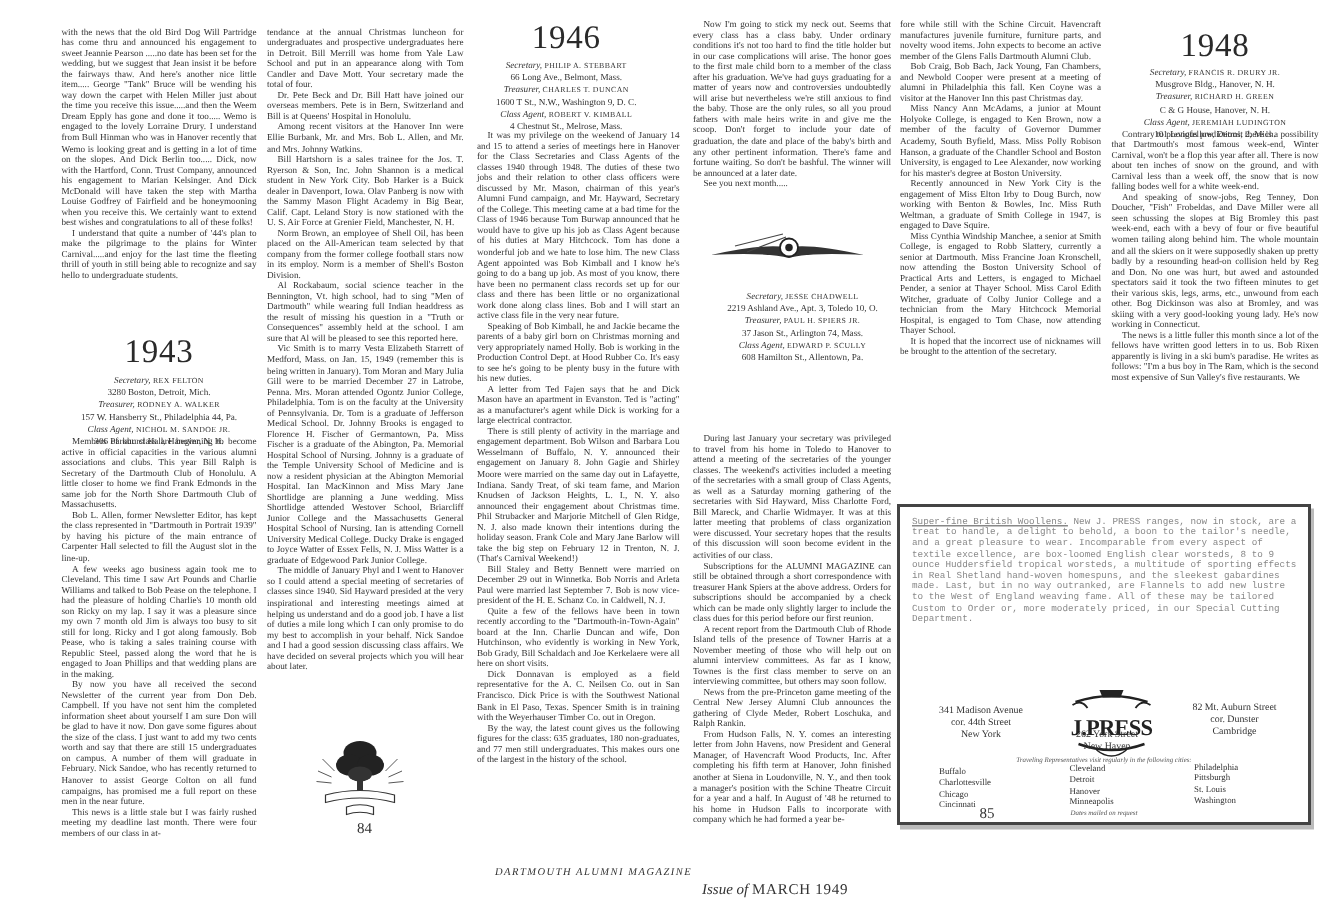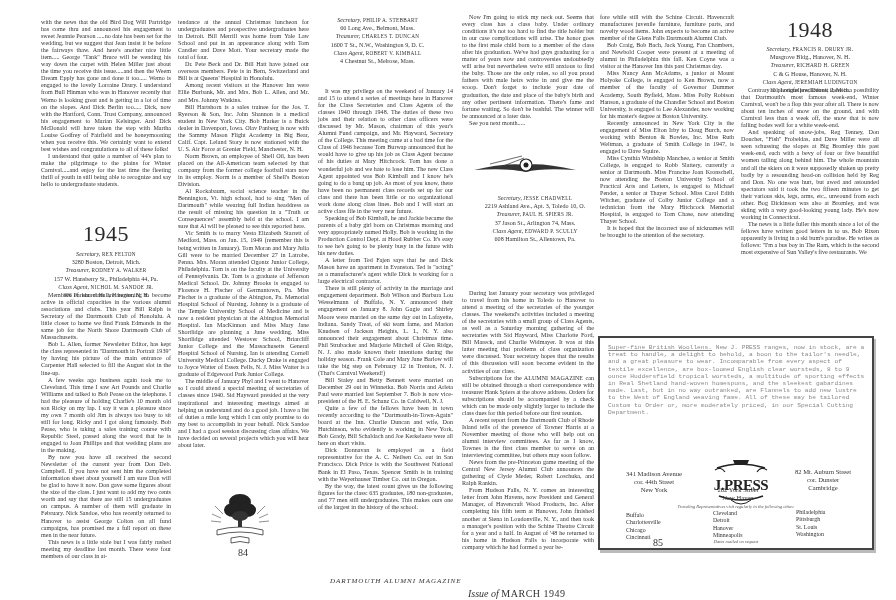--- a/index.html
+++ b/index.html
@@ -27,21 +27,21 @@
 </style>
 </head>
 <body>
 
 <div class="col" style="left:41px;top:19px;width:130px;">
   <p class="ni">with the news that the old Bird Dog Will Partridge has come thru and announced his engagement to sweet Jeannie Pearson .....no date has been set for the wedding, but we suggest that Jean insist it be before the fairways thaw. And here's another nice little item..... George "Tank" Bruce will be wending his way down the carpet with Helen Miller just about the time you receive this issue.....and then the Weem Dream Epply has gone and done it too..... Wemo is engaged to the lovely Lorraine Drury. I understand from Bull Hinman who was in Hanover recently that Wemo is looking great and is getting in a lot of time on the slopes. And Dick Berlin too..... Dick, now with the Hartford, Conn. Trust Company, announced his engagement to Marian Kelsinger. And Dick McDonald will have taken the step with Martha Louise Godfrey of Fairfield and be honeymooning when you receive this. We certainly want to extend best wishes and congratulations to all of these folks!</p>
   <p>I understand that quite a number of '44's plan to make the pilgrimage to the plains for Winter Carnival.....and enjoy for the last time the fleeting thrill of youth in still being able to recognize and say hello to undergraduate students.</p>
 </div>
 
 <div style="position:absolute;left:41px;top:222px;width:130px;">
-  <div class="year">1945</div>
+  <div class="year">1943</div>
   <div class="off" style="margin-top:4px;">
     <div><span class="role">Secretary,</span> <span class="nm">REX FELTON</span></div>
     <div>3280 Boston, Detroit, Mich.</div>
     <div><span class="role">Treasurer,</span> <span class="nm">RODNEY A. WALKER</span></div>
     <div>157 W. Hansberry St., Philadelphia 44, Pa.</div>
     <div><span class="role">Class Agent,</span> <span class="nm">NICHOL M. SANDOE JR.</span></div>
     <div>306 Parkhurst Hall, Hanover, N. H.</div>
   </div>
 </div>
 <div class="col" style="left:41px;top:292px;width:130px;">
@@ -75,20 +75,21 @@
   <ellipse cx="31" cy="14" rx="11" ry="8" fill="#222"></ellipse>
   <ellipse cx="24" cy="22" rx="9" ry="7" fill="#222"></ellipse>
   <ellipse cx="38" cy="22" rx="9" ry="7" fill="#222"></ellipse>
   <ellipse cx="31" cy="28" rx="8" ry="5" fill="#333"></ellipse>
   <rect x="29" y="30" width="4" height="12" fill="#333"></rect>
   <path d="M8 42 Q31 36 54 42 L54 47 Q31 41 8 47 Z" fill="#fff" stroke="#333" stroke-width="0.8"></path>
   <path d="M22 50 Q31 47 40 50 L40 55 Q31 52 22 55 Z" fill="#fff" stroke="#333" stroke-width="0.8"></path>
 </svg>
 
 <div class="col" style="left:300px;top:13px;width:155px;">
+  <div class="year">1946</div>
   <div class="off" style="margin-top:3px;">
     <div><span class="role">Secretary,</span> <span class="nm">PHILIP A. STEBBART</span></div>
     <div>66 Long Ave., Belmont, Mass.</div>
     <div><span class="role">Treasurer,</span> <span class="nm">CHARLES T. DUNCAN</span></div>
     <div>1600 T St., N.W., Washington 9, D. C.</div>
     <div><span class="role">Class Agent,</span> <span class="nm">ROBERT V. KIMBALL</span></div>
     <div>4 Chestnut St., Melrose, Mass.</div>
   </div>
 </div>
 <div class="col" style="left:318px;top:88px;width:135px;">

